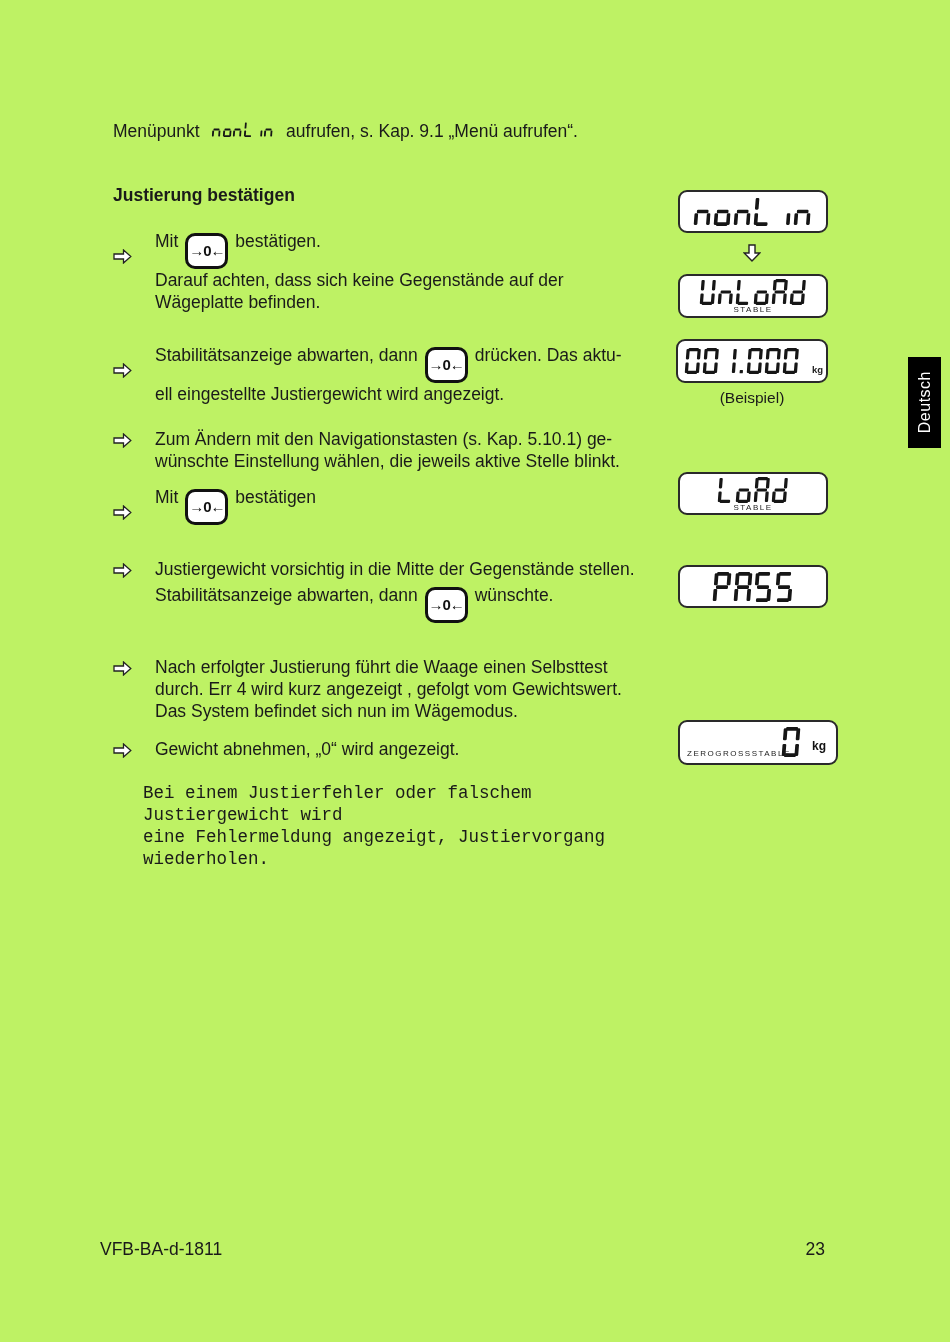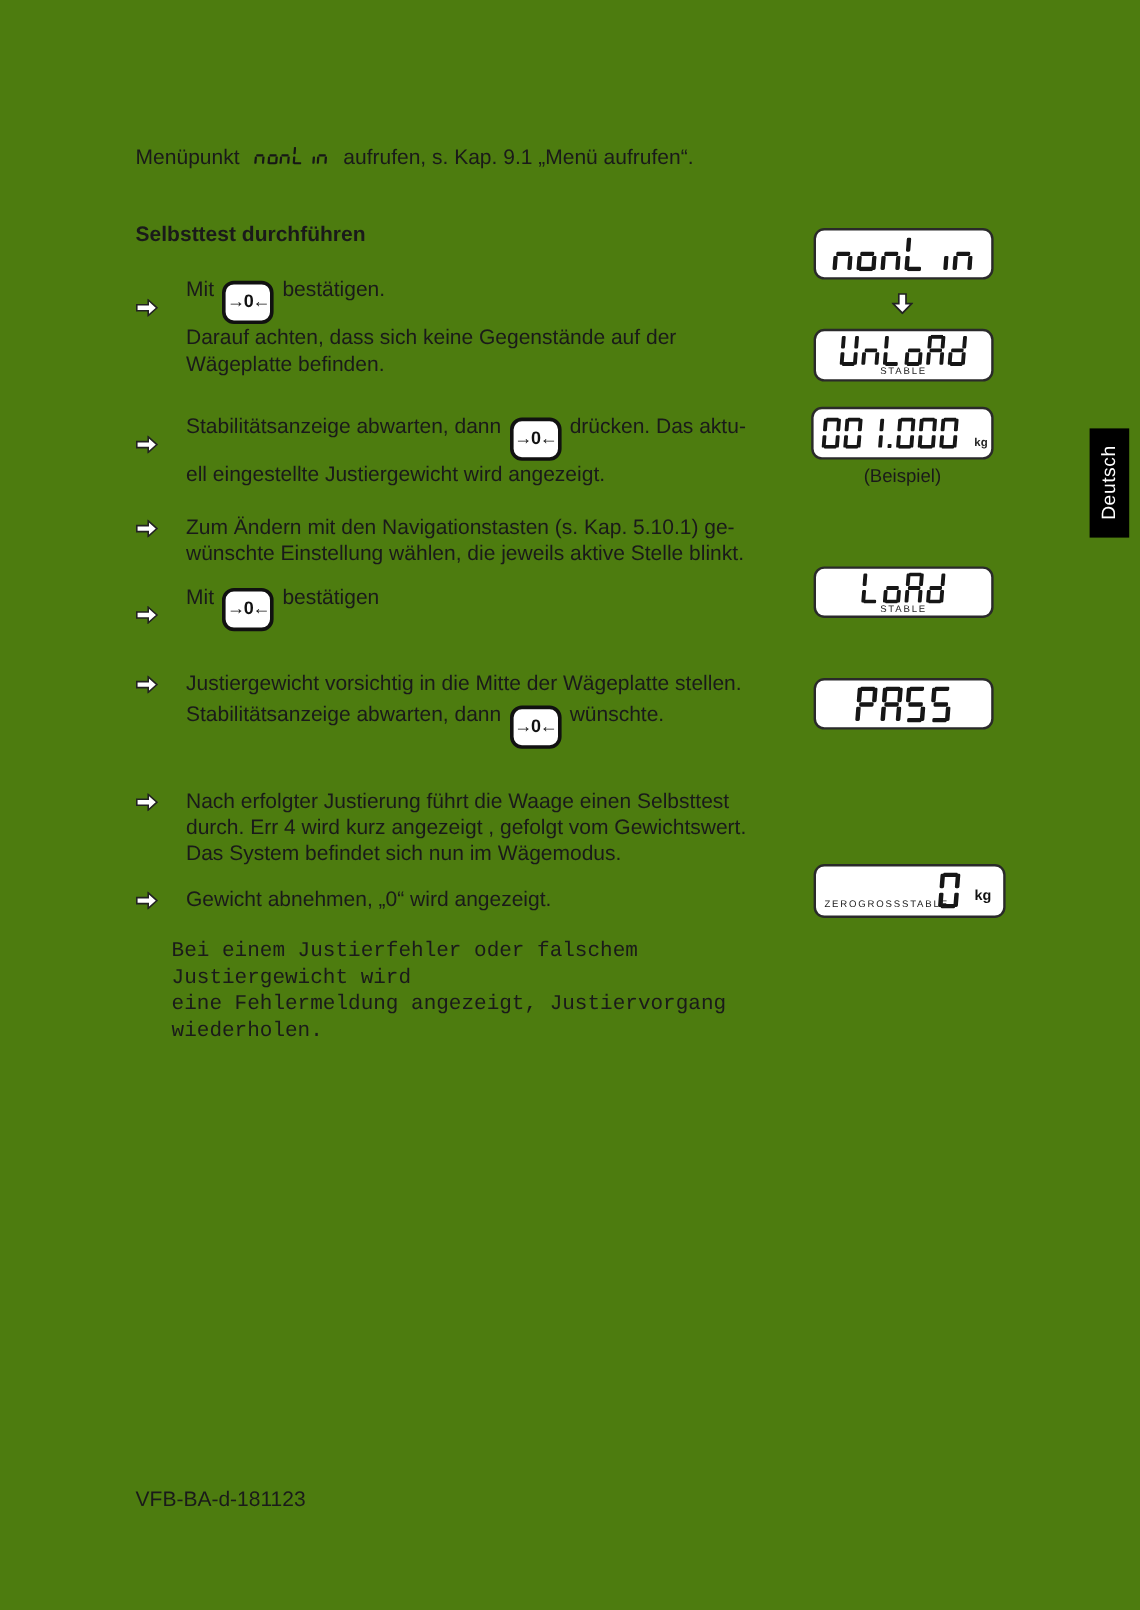--- a/index.html
+++ b/index.html
@@ -1,18 +1,18 @@
 <!DOCTYPE html>
 <html><head>
 <meta charset="utf-8">
 <style>
   * { margin:0; padding:0; box-sizing:border-box; }
   html,body { background:#fff; }
   .page {
-    position:relative; width:950px; height:1342px; background:#4d7c0f;
+    position:relative; width:950px; height:1342px; background:#bef264;
     font-family:"Liberation Sans", sans-serif; color:#1a1a1a; overflow:hidden;
   }
   .abs { position:absolute; }
 
   
   .intro { left:113px; top:120px; width:560px; font-size:17.5px; line-height:23px; }
   .heading { left:113px; top:185px; font-size:17.5px; font-weight:700; }
   .step { left:113px; width:548px; font-size:17.5px; line-height:22px; }
   .step .stext { margin-left:42px; }
   .bullet { position:absolute; left:0; top:3px; width:19px; height:15px; }
@@ -53,22 +53,22 @@
     position:absolute; left:908px; top:357px; width:33px; height:91px;
     display:flex; align-items:center; justify-content:center;
   }
   .side-tab span {
     writing-mode:vertical-rl; transform:rotate(180deg);
     font-size:16px; letter-spacing:.5px;
   }
 
   
   .footer {
-    left:113px; top:1239px; width:725px; display:flex;
-    justify-content:flex-start; font-size:17.5px;
+    left:100px; top:1239px; width:725px; display:flex;
+    justify-content:space-between; font-size:17.5px;
   }
 </style>
 </head>
 <body>
 
 <div class="page">
 
   <div class="abs intro">
     <span>Menüpunkt</span>
     <span class="lcd" style="font-size:15px; margin:0 8px;">
@@ -98,21 +98,21 @@
         </svg>
         <svg viewBox="0 0 24 40">
           <rect x="18" y="22.5" width="5" height="16" rx="1.6"></rect>
           <rect x="1" y="22.5" width="5" height="16" rx="1.6"></rect>
           <rect x="4" y="17.5" width="16" height="5" rx="1.6"></rect>
         </svg>
       </span>
     <span>aufrufen, s. Kap. 9.1 „Menü aufrufen“.</span>
   </div>
 
-  <div class="abs heading">Selbsttest durchführen</div>
+  <div class="abs heading">Justierung bestätigen</div>
 
   <div class="abs step has-key" style="top:230px;">
     <span class="bullet">
       <svg viewBox="0 0 19 15" width="19" height="15">
           <polygon points="1,5 10.5,5 10.5,1 17.8,7.5 10.5,14 10.5,10 1,10" fill="#fff" stroke="#222" stroke-width="1.3"></polygon>
         </svg>
     </span>
     <div class="stext">
       <span>Mit</span><span class="key">→0←</span><span class="wrap">bestätigen.
 Darauf achten, dass sich keine Gegenstände auf der
@@ -153,21 +153,21 @@
     </div>
   </div>
 
   <div class="abs step" style="top:558px;">
     <span class="bullet">
       <svg viewBox="0 0 19 15" width="19" height="15">
           <polygon points="1,5 10.5,5 10.5,1 17.8,7.5 10.5,14 10.5,10 1,10" fill="#fff" stroke="#222" stroke-width="1.3"></polygon>
         </svg>
     </span>
     <div class="stext">
-      <div>Justiergewicht vorsichtig in die Mitte der Wägeplatte stellen.</div>
+      <div>Justiergewicht vorsichtig in die Mitte der Gegenstände stellen.</div>
       <div style="margin-top:4px;">
         <span>Stabilitätsanzeige abwarten, dann</span><span class="key">→0←</span><span>wünschte.</span>
       </div>
     </div>
   </div>
 
   <div class="abs step" style="top:656px;">
     <span class="bullet">
       <svg viewBox="0 0 19 15" width="19" height="15">
           <polygon points="1,5 10.5,5 10.5,1 17.8,7.5 10.5,14 10.5,10 1,10" fill="#fff" stroke="#222" stroke-width="1.3"></polygon>

